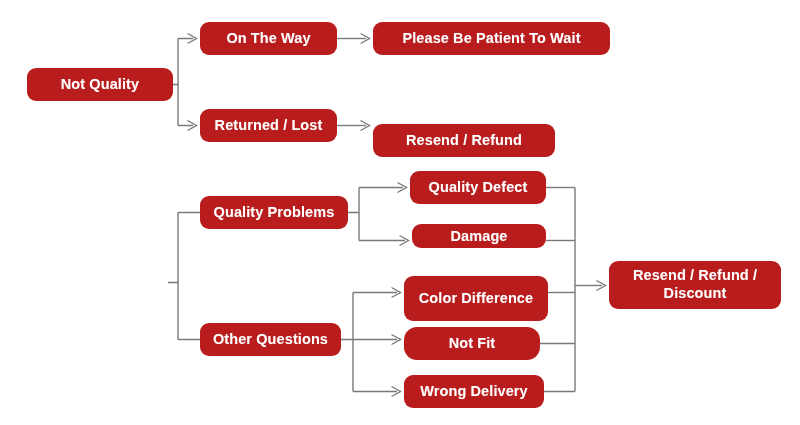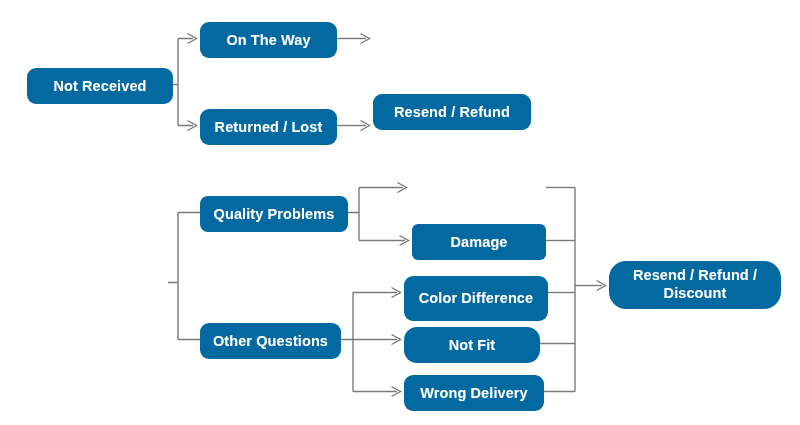--- a/index.html
+++ b/index.html
@@ -22,33 +22,33 @@
     position: absolute;
     left: 0;
     top: 0;
     width: 800px;
     height: 425px;
     pointer-events: none;
   }
   .node {
     position: absolute;
     box-sizing: border-box;
-    background: #0369a1;
+    background: #b91c1c;
     color: #ffffff;
     border-radius: 9px;
     display: flex;
     align-items: center;
     justify-content: center;
     text-align: center;
     font-family: "Liberation Sans", sans-serif;
     font-weight: bold;
     font-size: 14.5px;
     line-height: 1.15;
     letter-spacing: 0.1px;
-    padding: 18px 6px;
+    padding: 12px 6px;
     z-index: 2;
     text-shadow: 0 0 1px rgba(255,255,255,0.25);
   }
   .node.two-line {
     font-size: 14.5px;
     line-height: 1.22;
   }
 </style>
 </head>
 <body>
@@ -84,38 +84,40 @@
       <path d="M548,292.5 H575"></path>
       <path d="M540,343.5 H575"></path>
       <path d="M540,391.5 H575"></path>
       <path d="M575,187.5 V391.5"></path>
       <path d="M575,285.5 H602"></path>
       <path d="M596.5,280.5 L605.5,285.5 L596.5,290.5"></path>
 
     </g>
   </svg>
 
-  <div class="node" style="left:27px; top:68px; width:146px; height:33px;">Not Received</div>
+  <div class="node" style="left:27px; top:68px; width:146px; height:33px;">Not Quality</div>
 
   <div class="node" style="left:200px; top:22px; width:137px; height:33px;">On The Way</div>
 
+  <div class="node" style="left:373px; top:22px; width:237px; height:33px;">Please Be Patient To Wait</div>
 
   <div class="node" style="left:200px; top:109px; width:137px; height:33px;text-align:center;">Returned / Lost</div>
 
-  <div class="node" style="left:373px; top:94px; width:158px; height:33px;">Resend / Refund</div>
+  <div class="node" style="left:373px; top:124px; width:182px; height:33px;">Resend / Refund</div>
 
 
-  <div class="node" style="left:200px; top:196px; width:148px; height:33px;border-radius:8px;">Quality Problems</div>
+  <div class="node" style="left:200px; top:196px; width:148px; height:33px;">Quality Problems</div>
 
   <div class="node" style="left:200px; top:323px; width:141px; height:33px;">Other Questions</div>
 
+  <div class="node" style="left:410px; top:171px; width:136px; height:33px;">Quality Defect</div>
 
-  <div class="node" style="left:412px; top:224px; width:134px; height:21px;border-radius:6px;">Damage</div>
+  <div class="node" style="left:412px; top:224px; width:134px; height:21px;">Damage</div>
 
   <div class="node" style="left:404px; top:276px; width:144px; height:45px;">Color Difference</div>
 
   <div class="node" style="left:404px; top:327px; width:136px; height:33px;border-radius:13px;">Not Fit</div>
 
   <div class="node" style="left:404px; top:375px; width:140px; height:33px;">Wrong Delivery</div>
 
-  <div class="node two-line" style="left:609px; top:261px; width:172px; height:48px;border-radius:17px;">Resend / Refund / Discount</div>
+  <div class="node two-line" style="left:609px; top:261px; width:172px; height:48px;">Resend / Refund / Discount</div>
 
 </div>
 
 </body></html>

